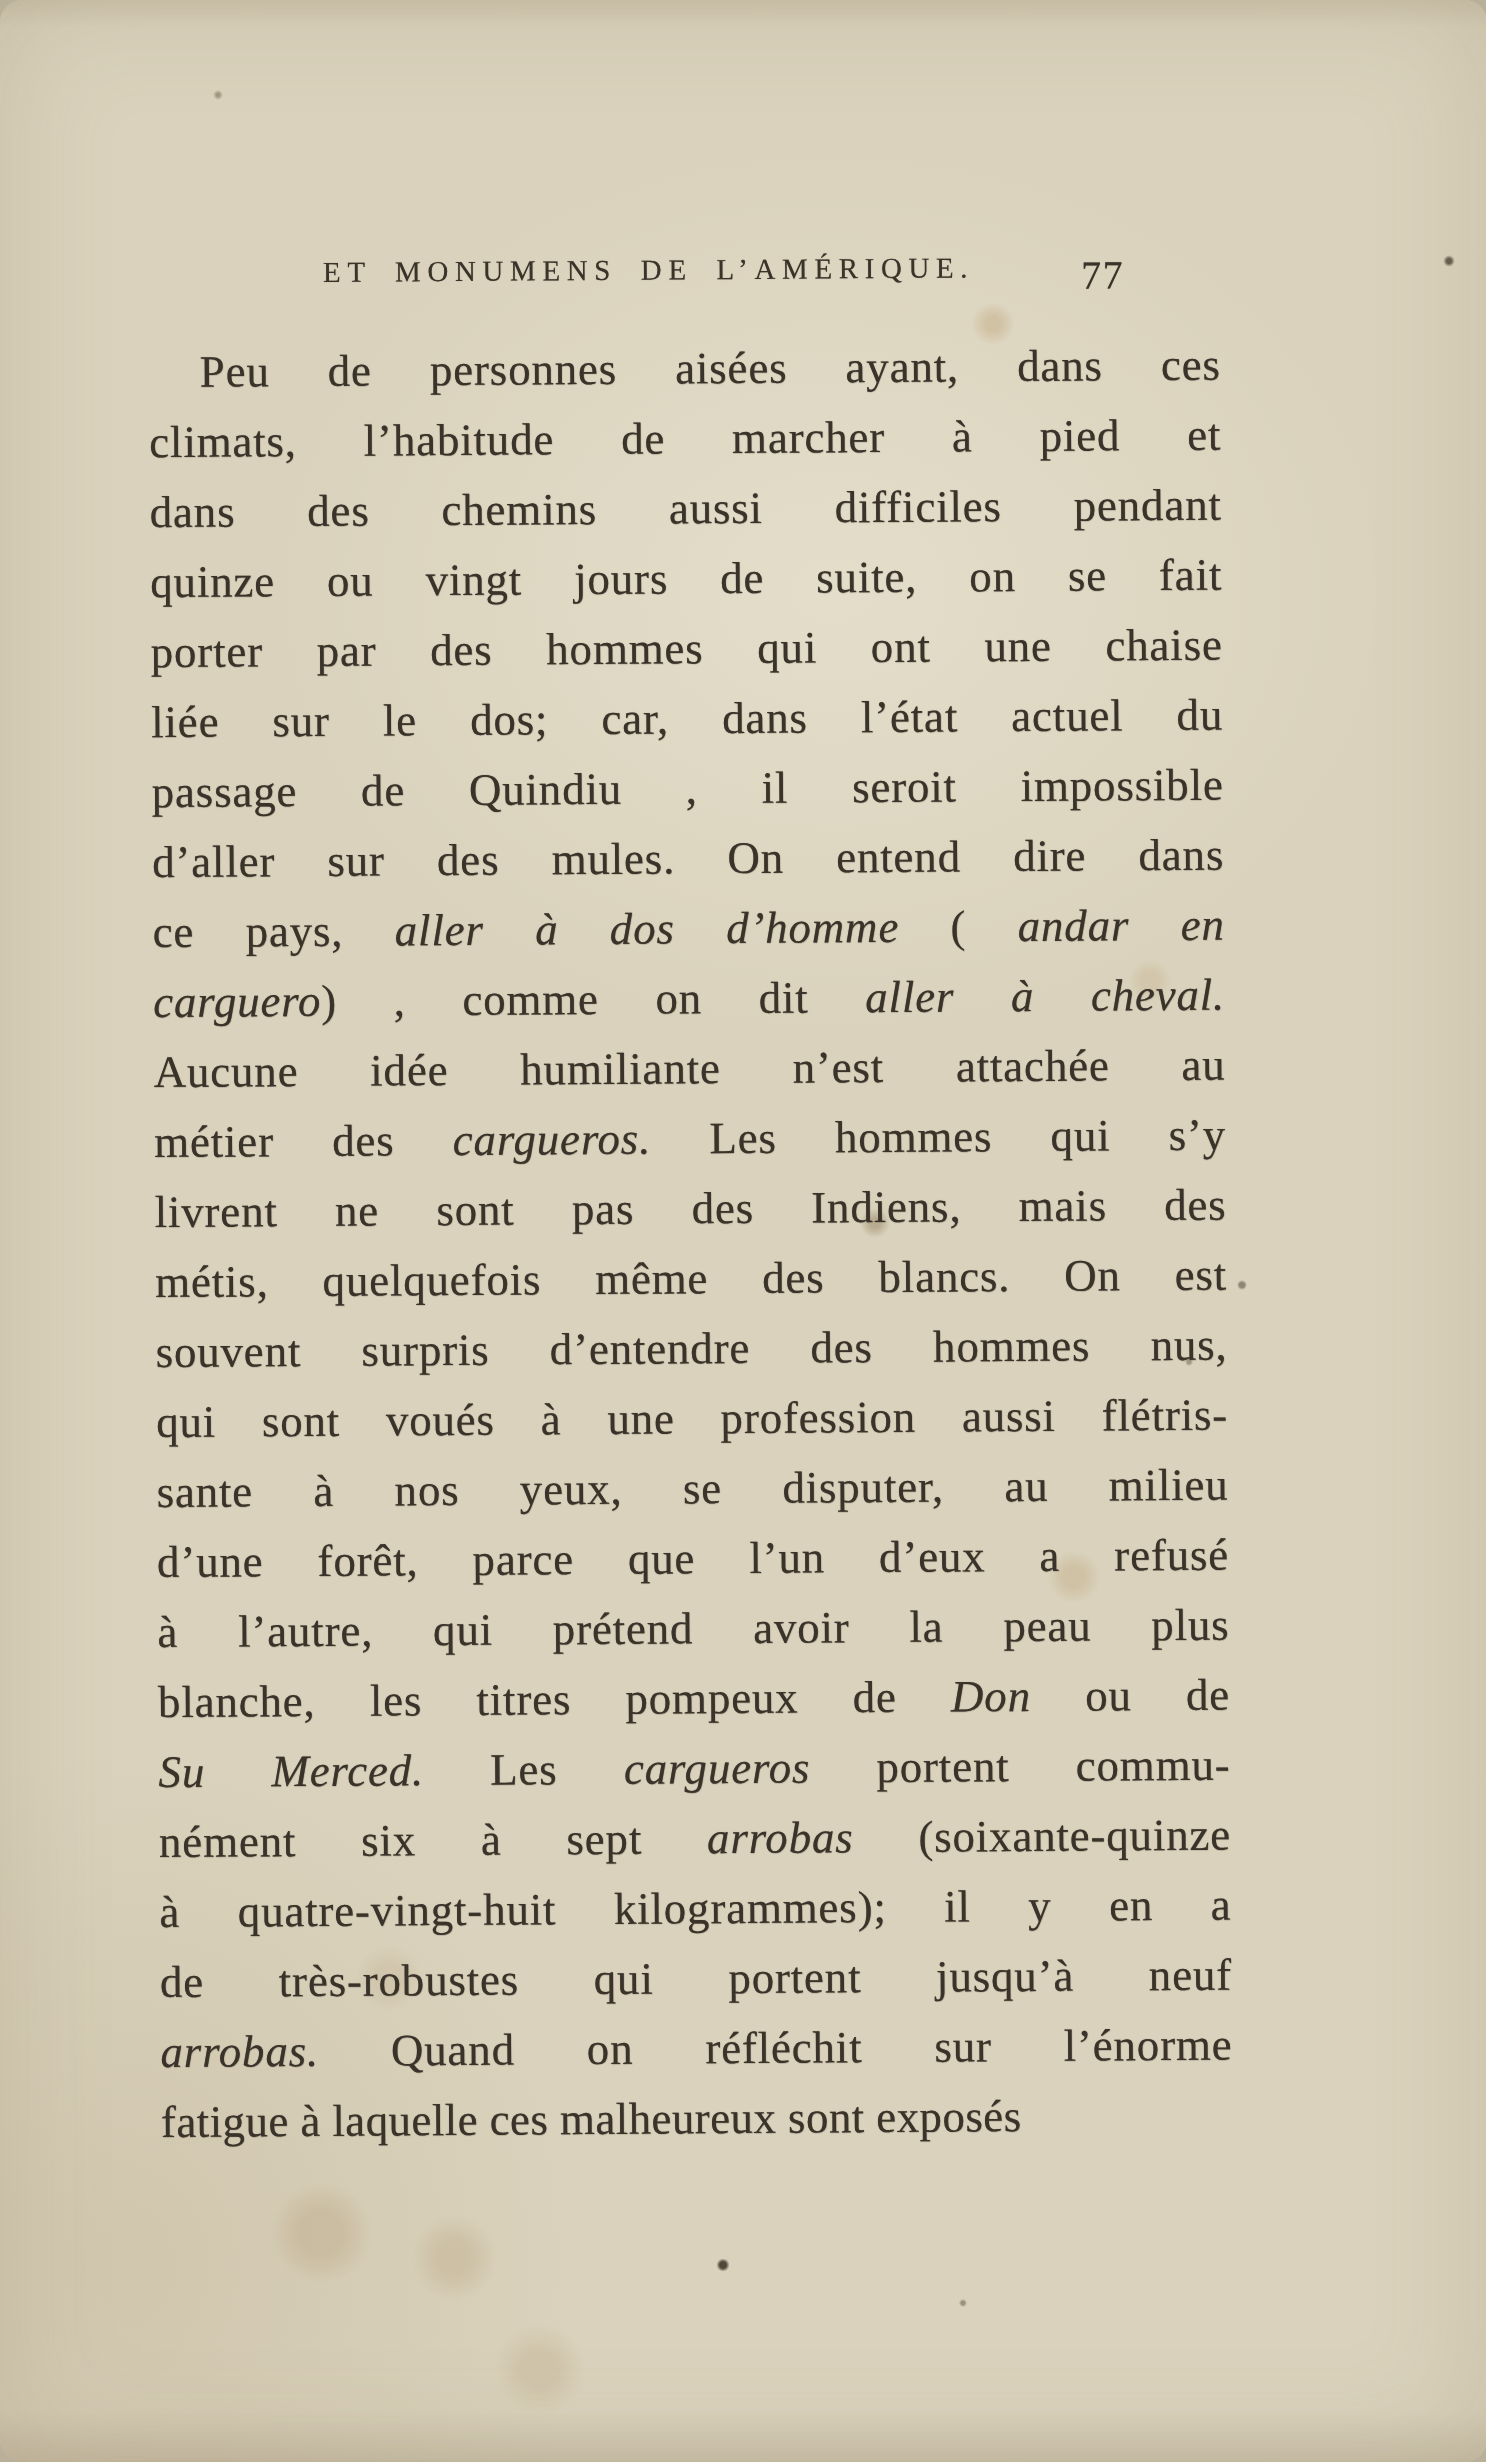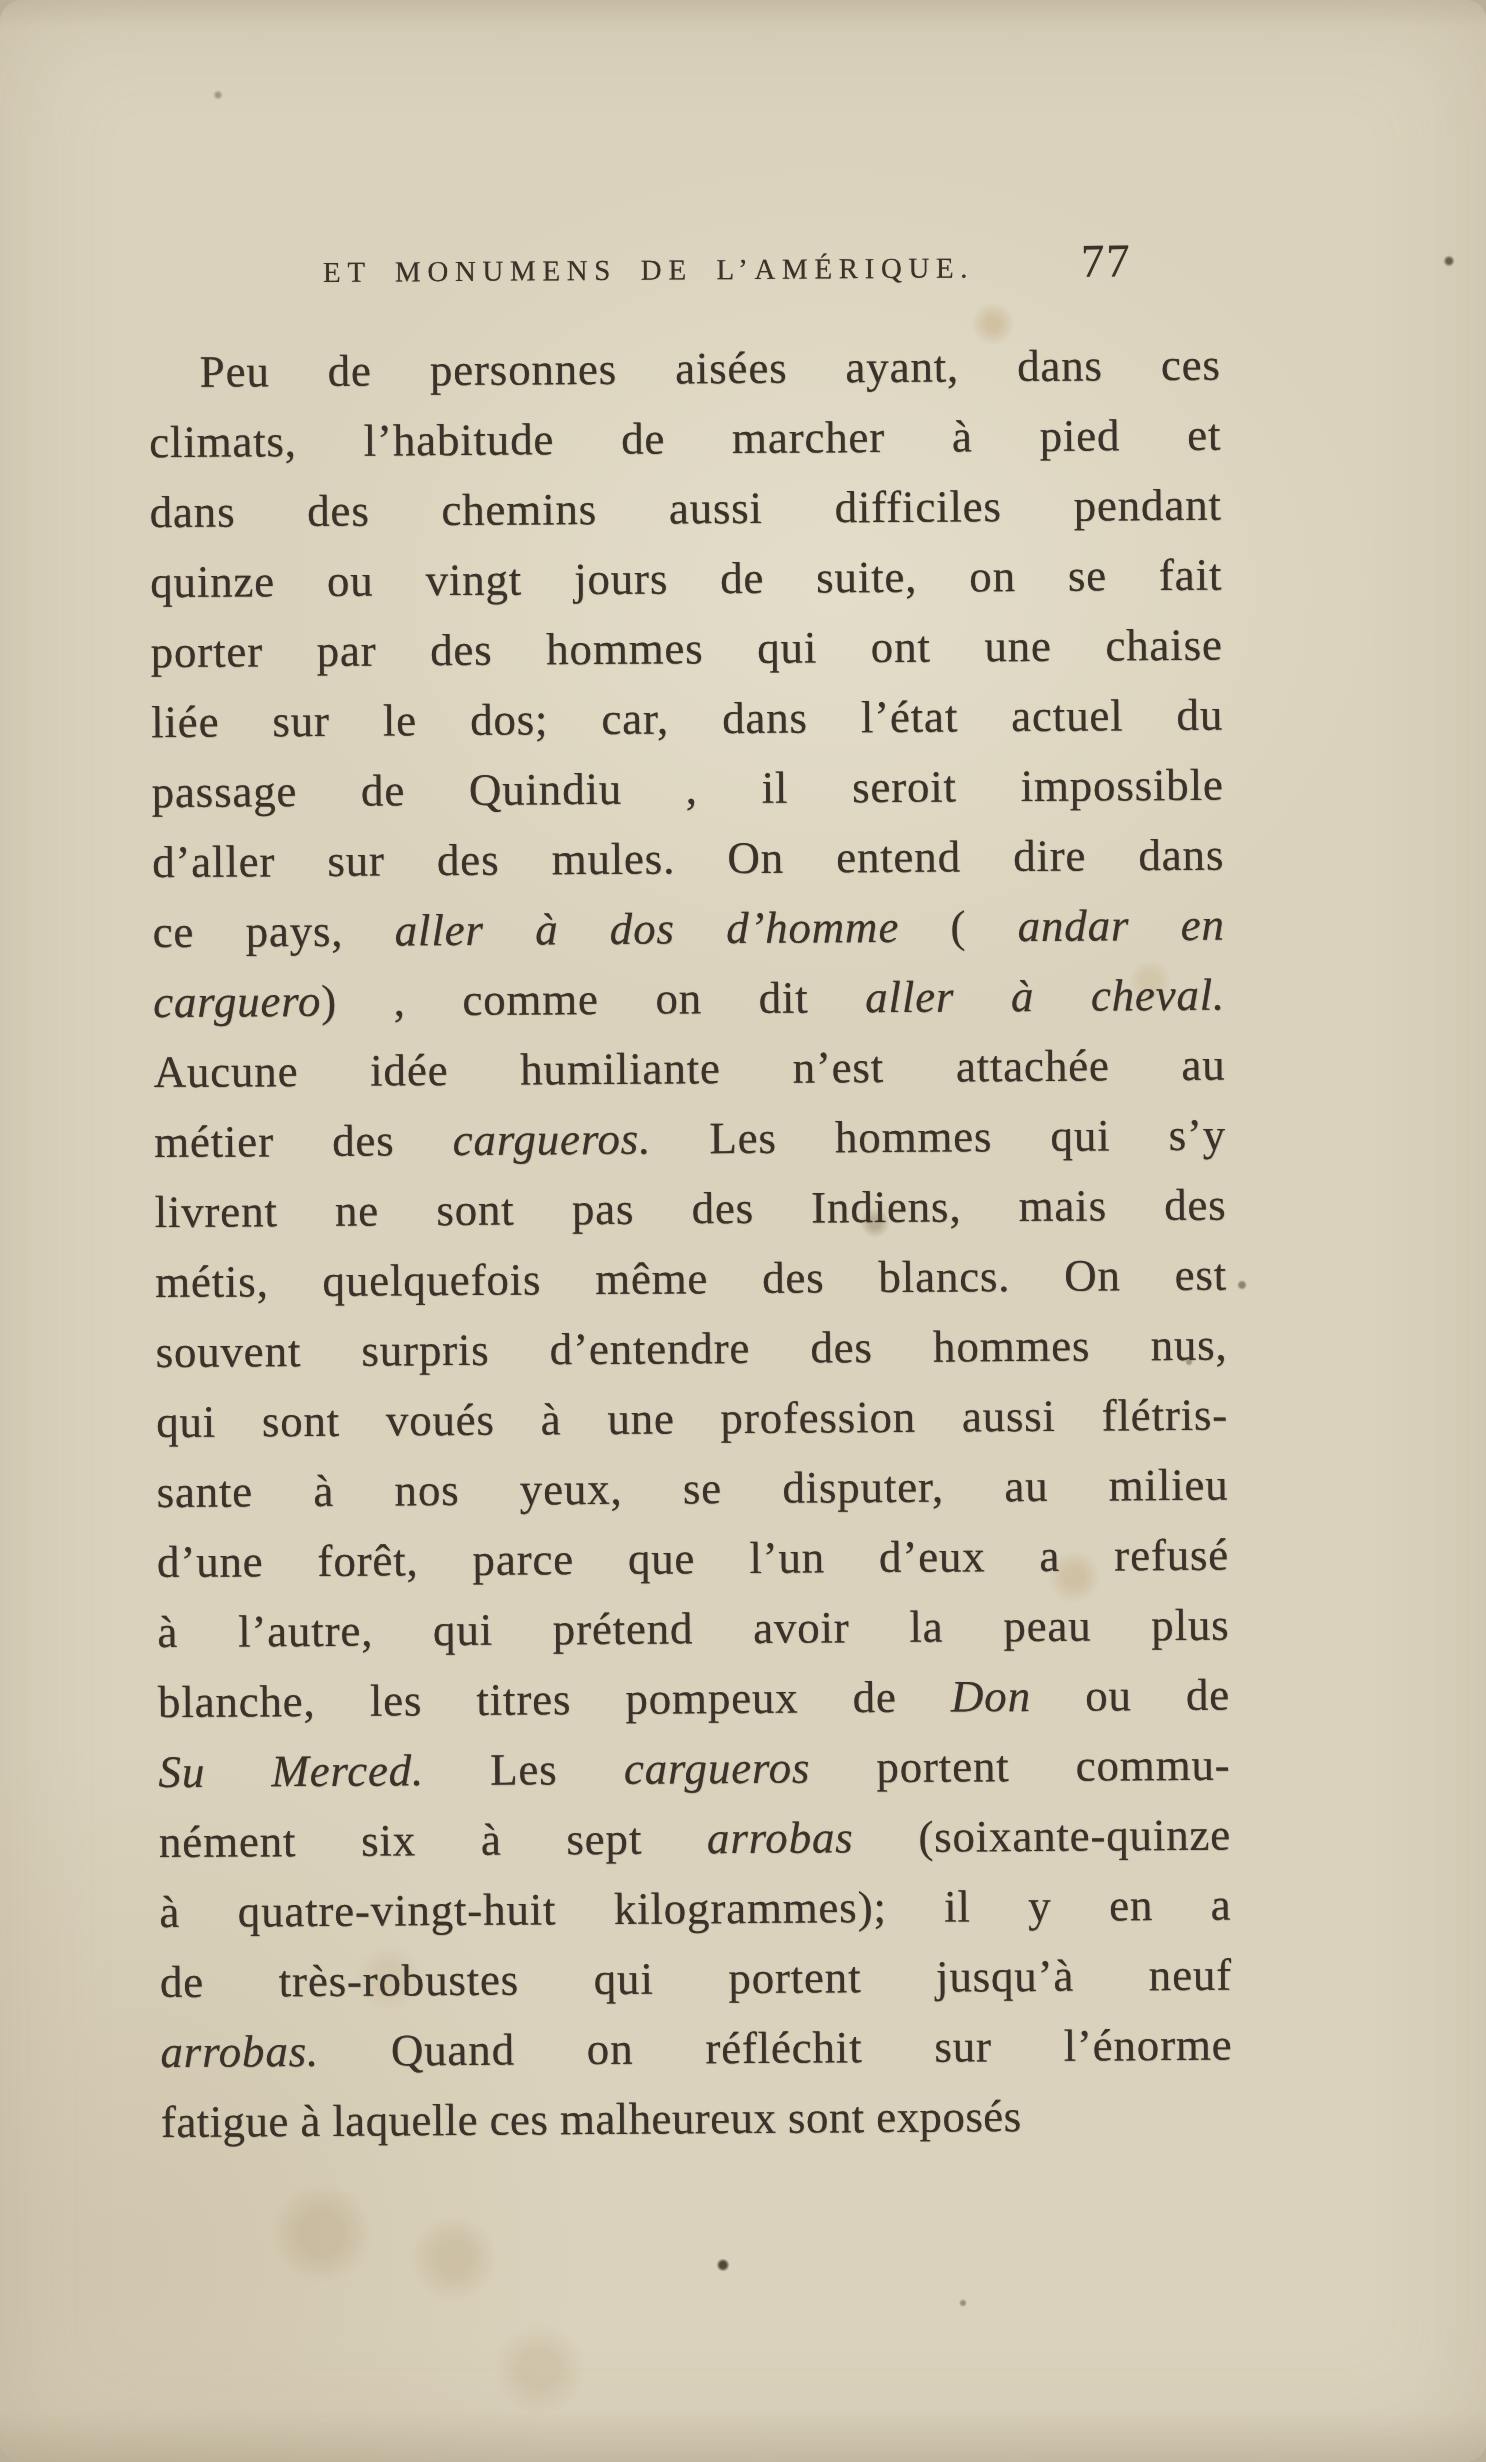--- a/index.html
+++ b/index.html
@@ -45,22 +45,22 @@
     transform-origin:50% 40%;
   }
   .running-title{
     position:absolute; left:328px; top:255px;
     font-size:29px; line-height:1;
     letter-spacing:6.6px; word-spacing:10px;
     white-space:nowrap;
     text-shadow:0 0 0.8px rgba(58,50,40,.6);
   }
   .page-number{
-    position:absolute; left:1086px; top:240px;
-    font-size:47px; line-height:1;
+    position:absolute; left:1086px; top:258px;
+    font-size:40px; line-height:1;
     letter-spacing:1.7px;
     text-shadow:0 0 0.8px rgba(58,50,40,.6);
   }
   .body-text{
     position:absolute; left:153px; top:333px; width:1072px;
     font-size:45px;
     letter-spacing:0.8px;
     text-shadow:0 0 0.8px rgba(58,50,40,.55), 0.5px 0.7px 0.7px rgba(58,50,40,.22);
   }
   .body-text .line{

